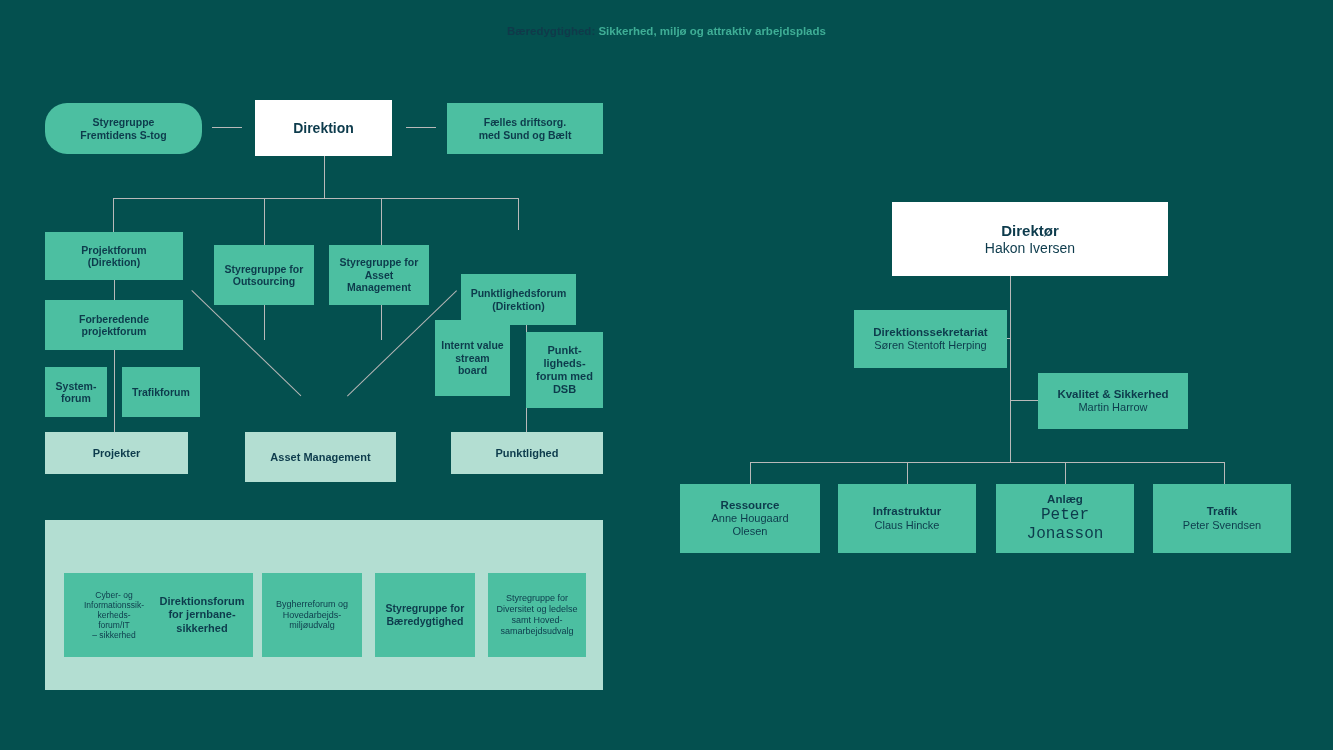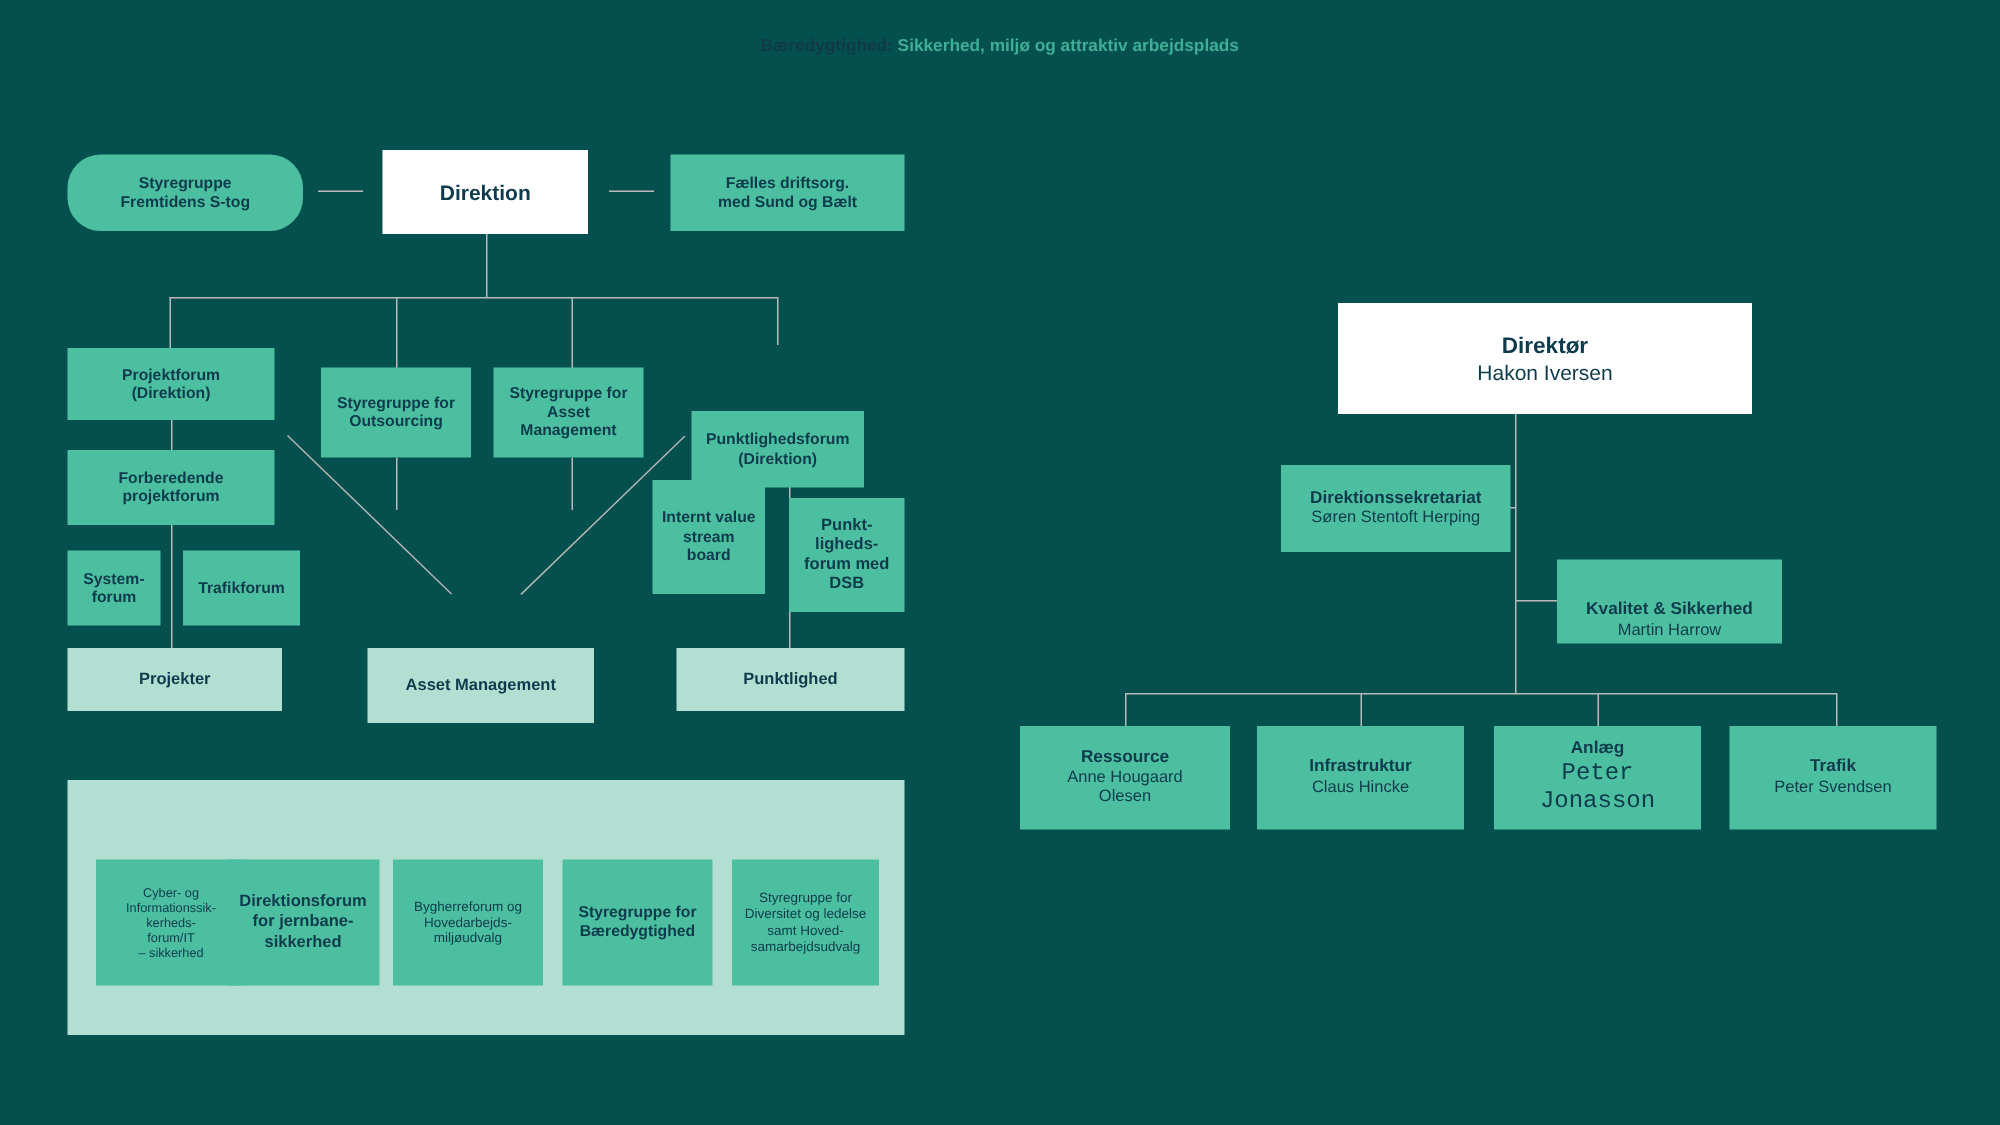--- a/index.html
+++ b/index.html
@@ -233,21 +233,21 @@
   <div class="node fill-white" style="left:892px; top:202px; width:276px; height:74px; font-size:15px;">
     <span class="t1">Direktør</span>
     <span class="t2" style="font-size:14px;">Hakon Iversen</span>
   </div>
 
   <div class="node fill-green" style="left:830px; top:310px; width:153px; height:58px; font-size:11.5px;margin-left:24px;">
     <span class="t1">Direktionssekretariat</span>
     <span class="t2" style="font-size:11px;">Søren Stentoft Herping</span>
   </div>
 
-  <div class="node fill-green" style="left:1038px; top:373px; width:150px; height:56px; font-size:11.5px;justify-content:flex-end;">
+  <div class="node fill-green" style="left:1038px; top:373px; width:150px; height:56px; font-size:11.5px;">
     <span class="t1">Kvalitet &amp; Sikkerhed</span>
     <span class="t2" style="font-size:11px;">Martin Harrow</span>
   </div>
 
   <div class="node fill-green" style="left:680px; top:484px; width:140px; height:69px; font-size:11.5px;">
     <span class="t1">Ressource</span>
     <span class="t2" style="font-size:11px;">Anne Hougaard
 Olesen</span>
   </div>
 

